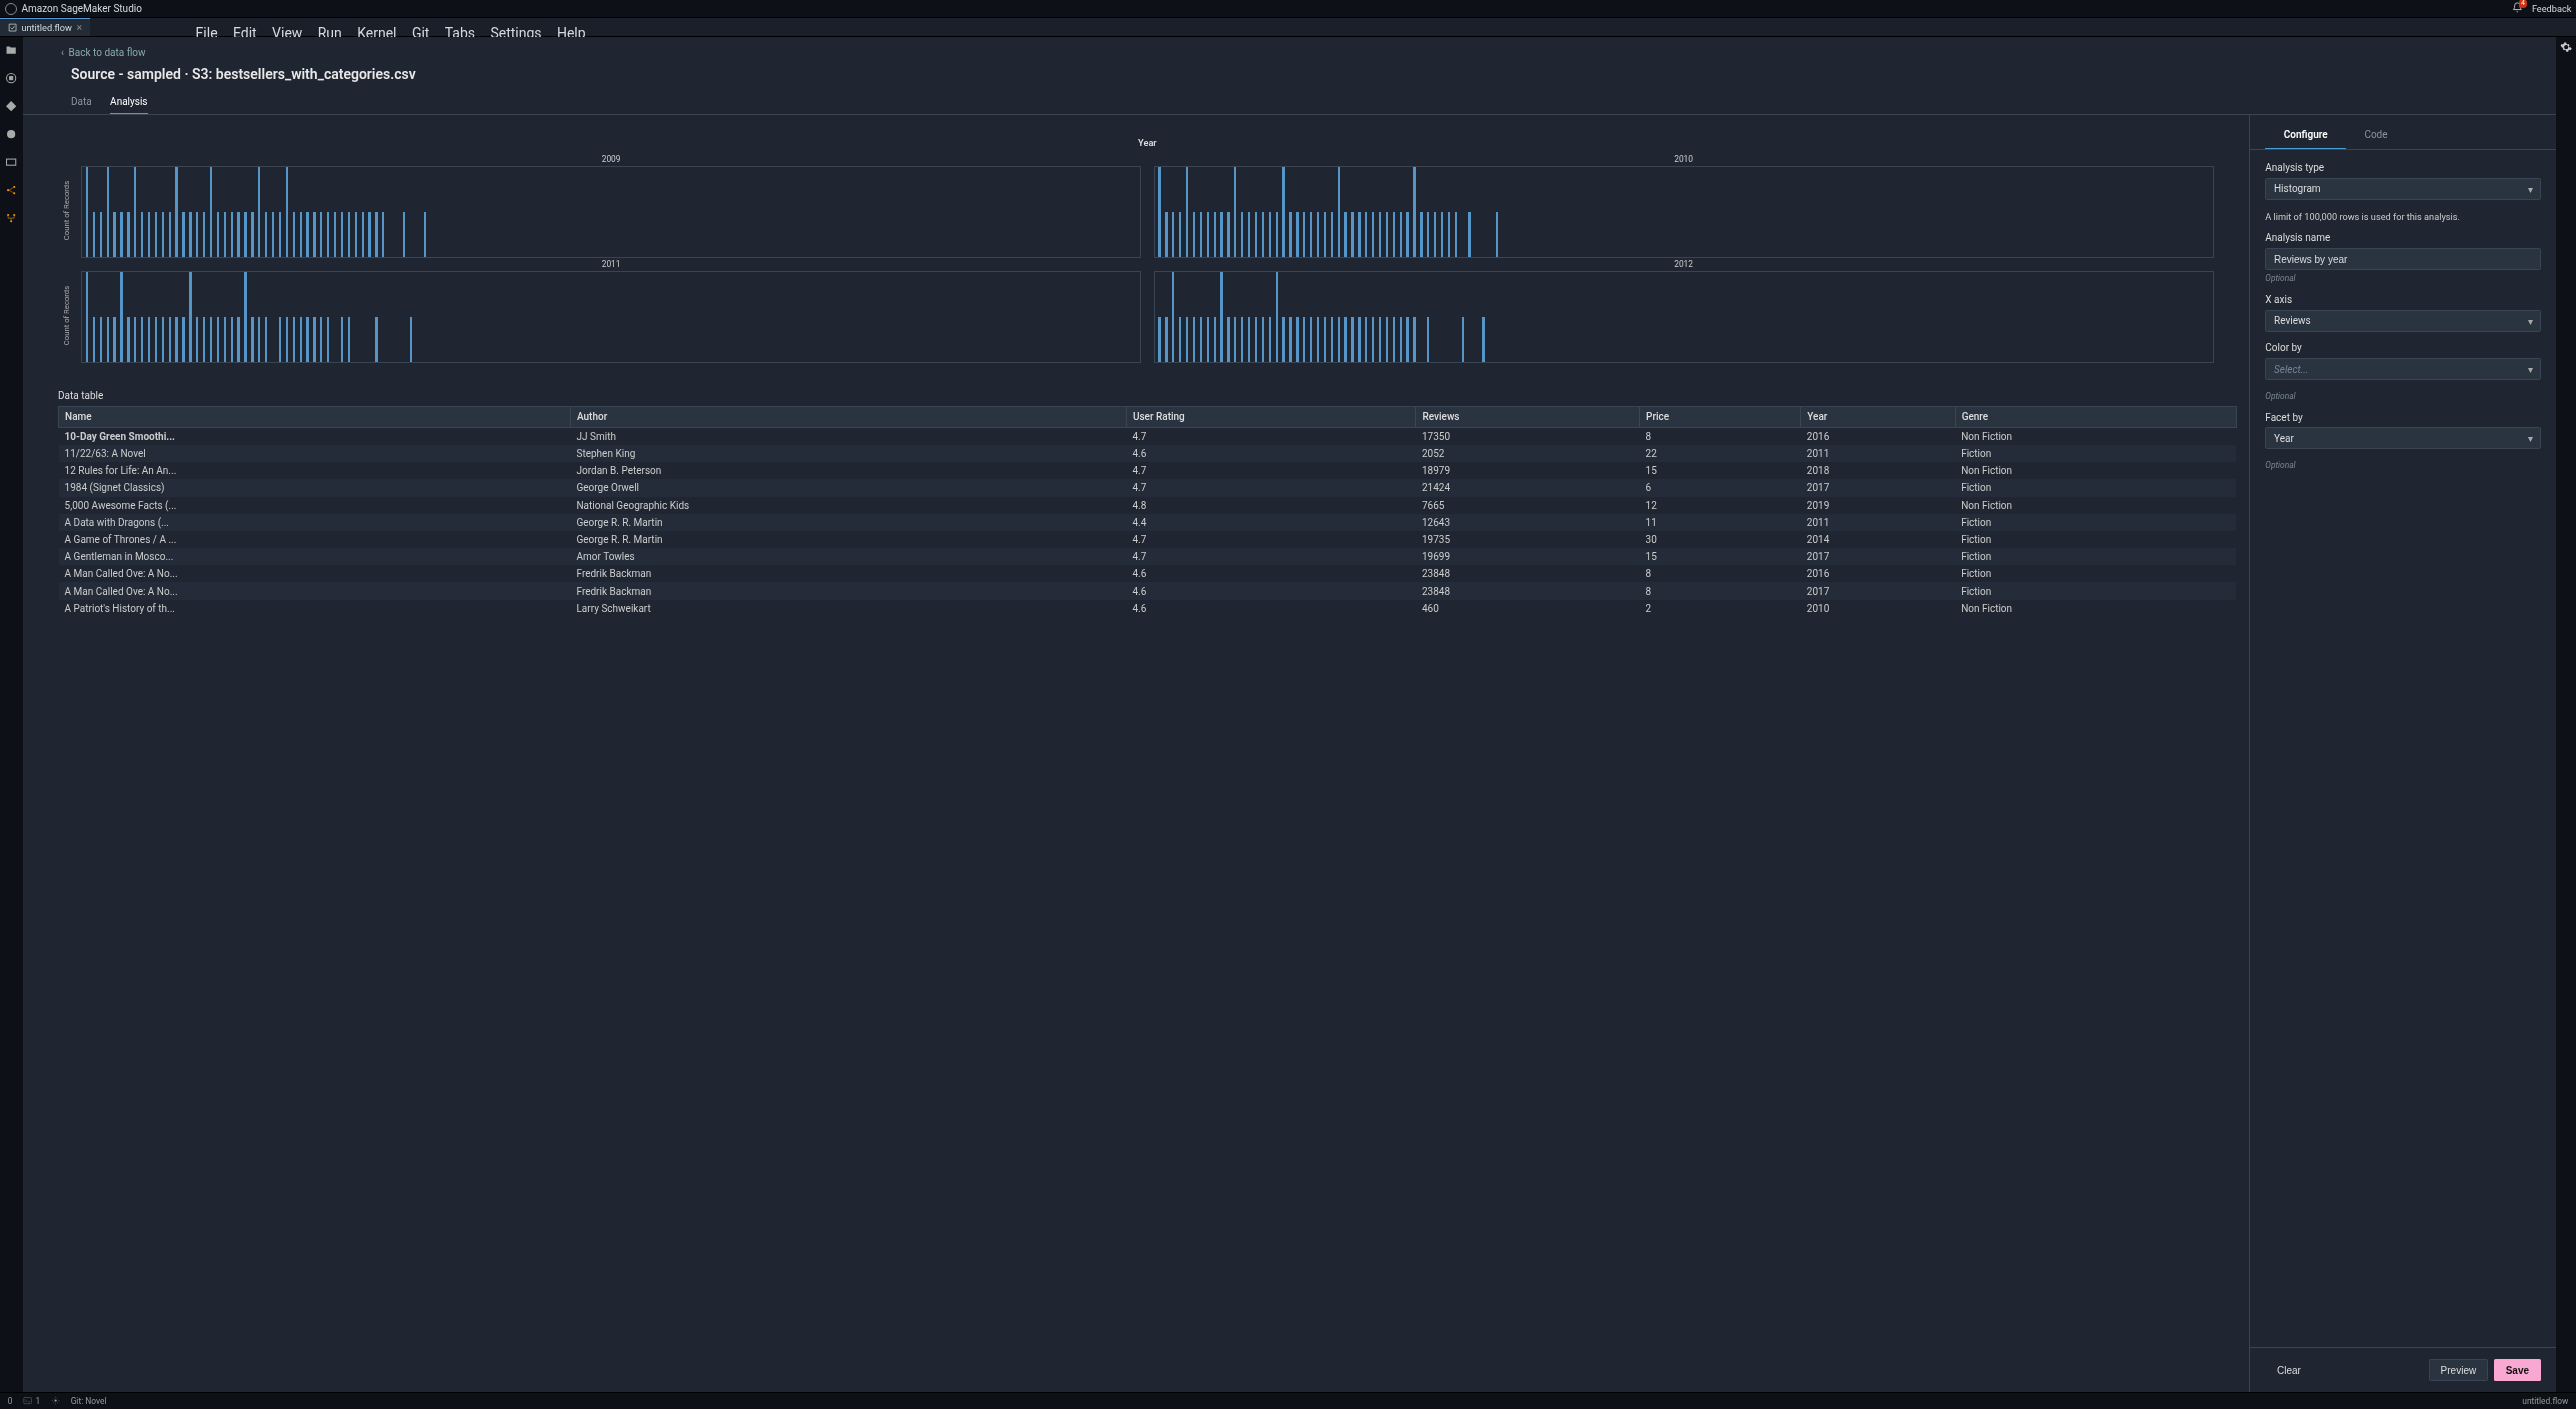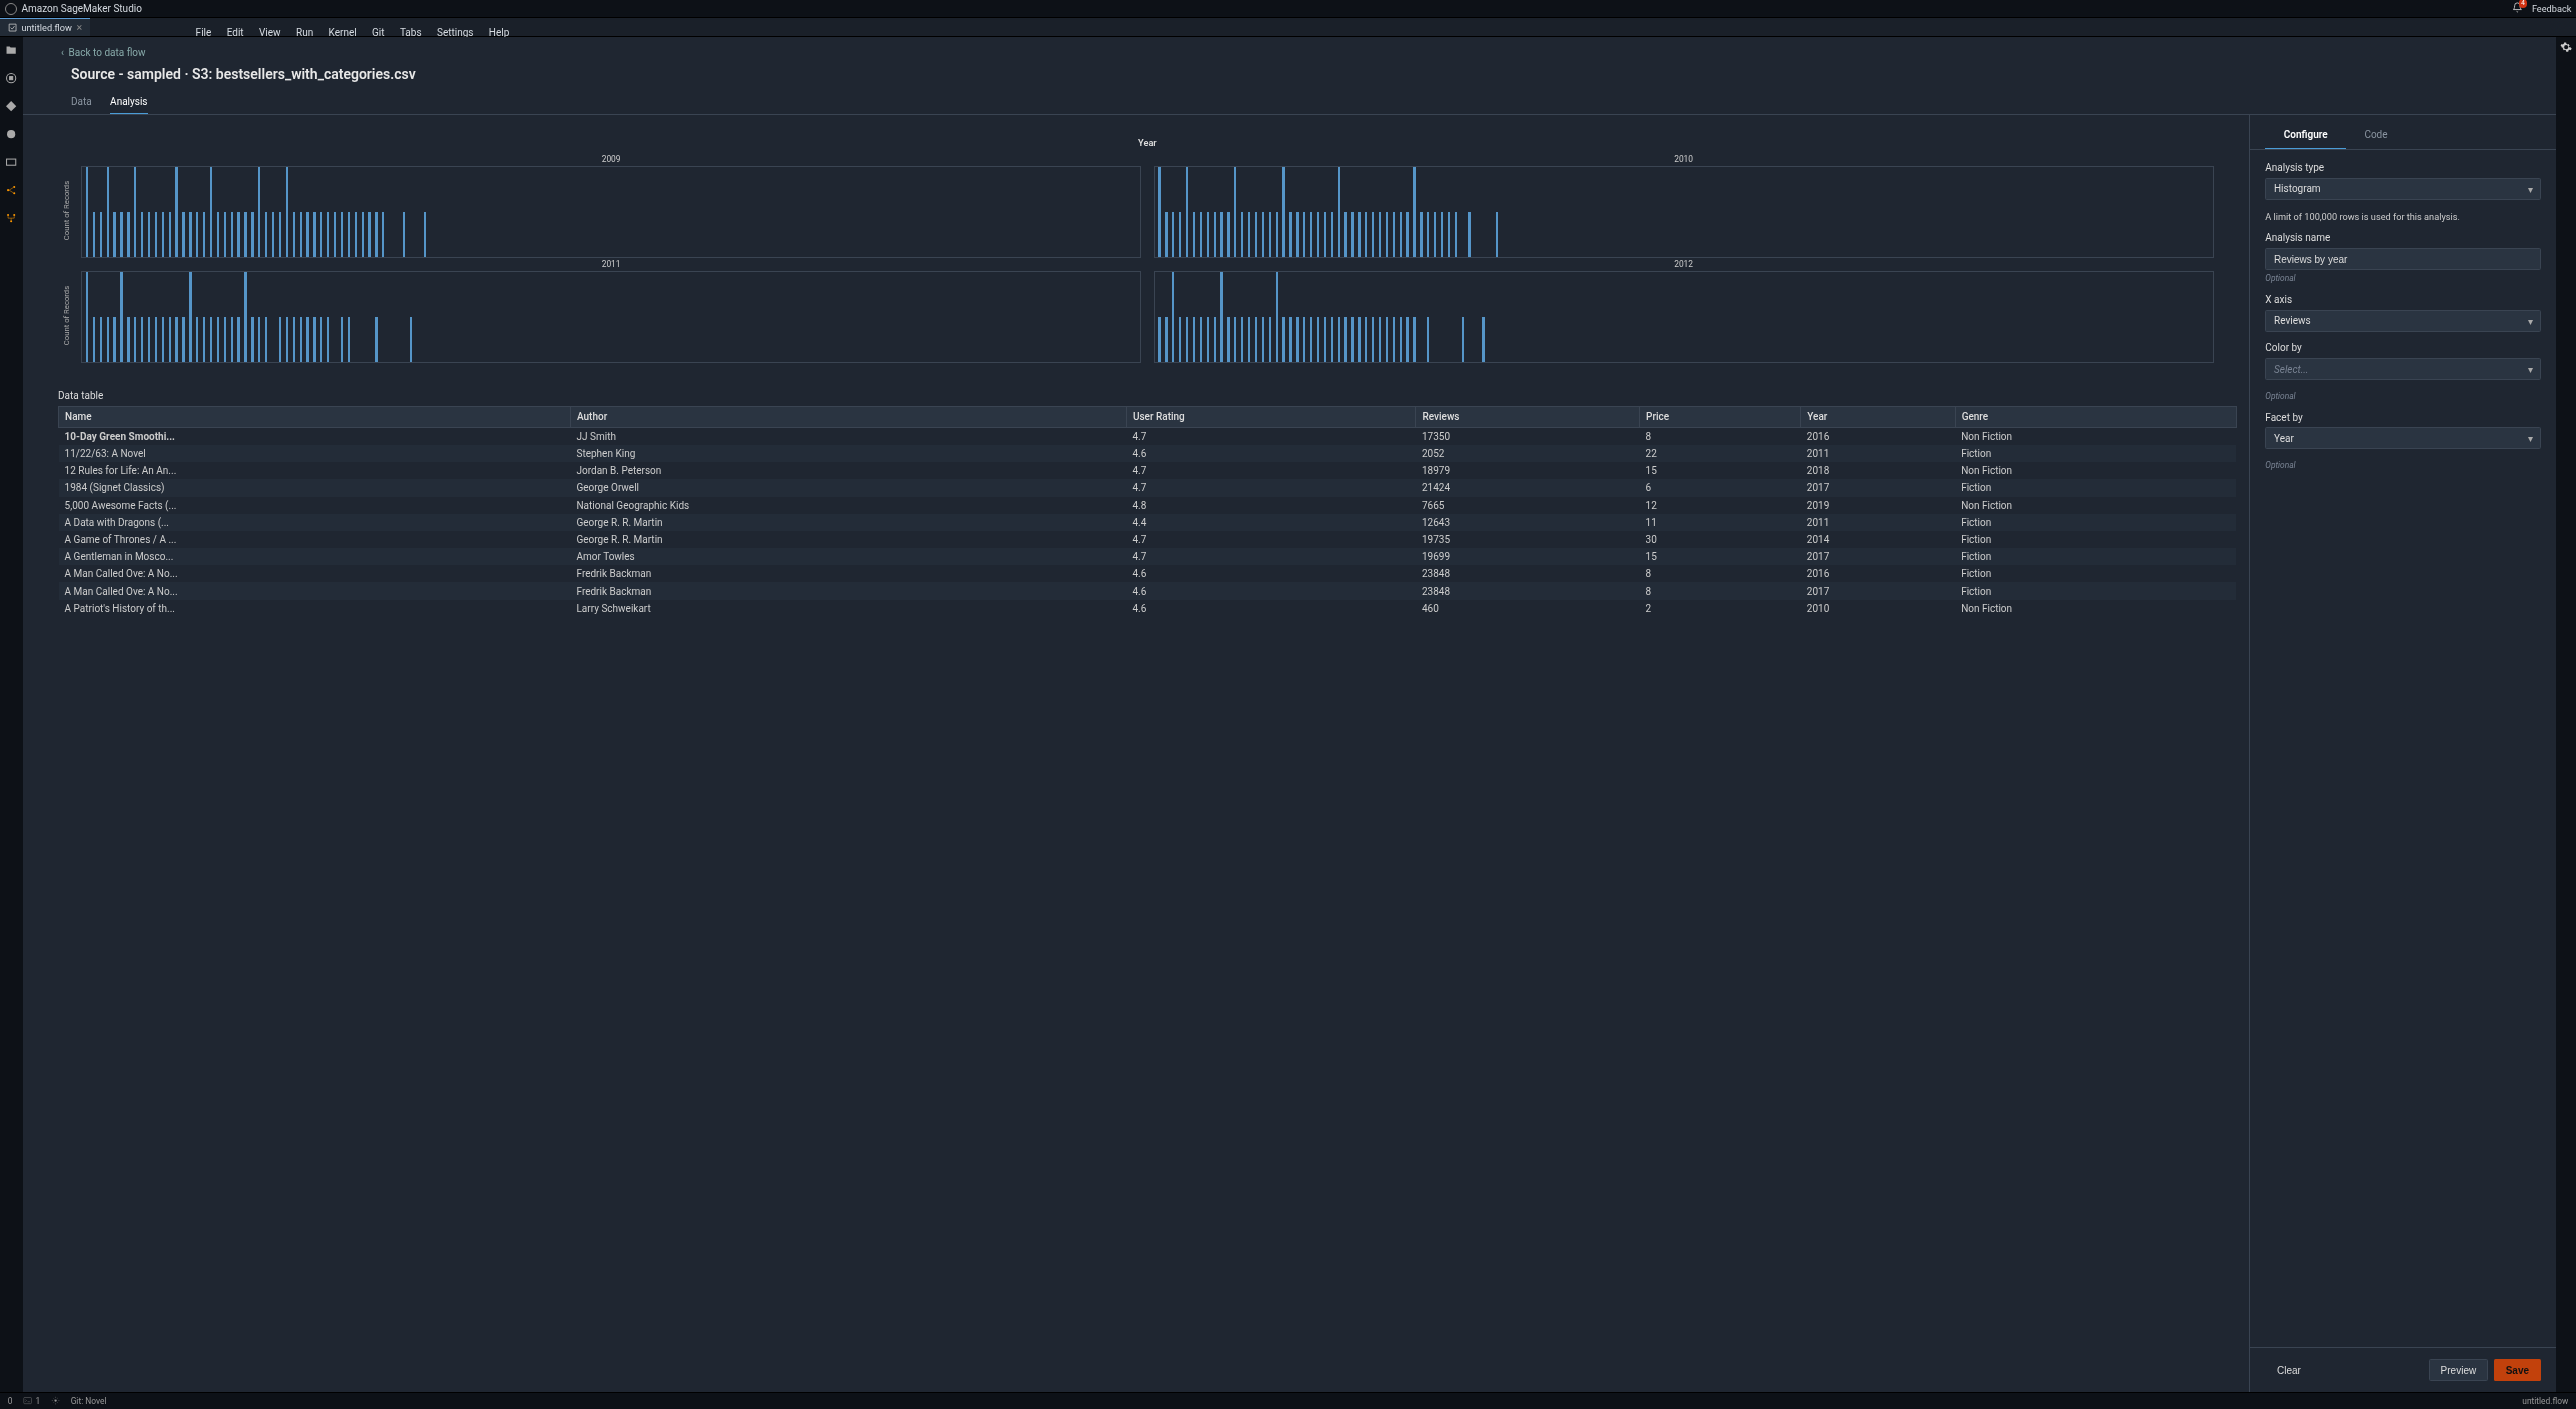--- a/index.html
+++ b/index.html
@@ -18,21 +18,21 @@
   background: #0d1117;
   border-bottom: 0.8px solid #000;
   padding: 0 4.6px;
 }
 .top-menu .logo {
   width: 12.3px; height: 12.3px; margin-right: 4.6px;
   border: 1.5px solid #888; border-radius: 50%;
   position: relative;
 }
 .top-menu .title { font-size: 10px; margin-right: 46px; }
-.top-menu .menu-item { padding: 0 7.7px; font-size: 10px; cursor: pointer; margin-top: 48px; }
+.top-menu .menu-item { padding: 0 7.7px; font-size: 14px; cursor: pointer; margin-top: 48px; }
 .top-menu .right { margin-left: auto; display: flex; align-items: center; gap: 9.2px; }
 .top-menu .notif { position: relative; }
 .top-menu .notif-badge {
   position: absolute; top: -3.1px; right: -4.6px;
   background: #d13212; color: #fff; font-size: 7px;
   border-radius: 6.1px; padding: 0 2.3px; line-height: 8.4px;
 }
 .top-menu .feedback { font-size: 9.2px; cursor: pointer; }
 
 .tab-bar {
@@ -168,21 +168,21 @@
 .form-note { font-size: 9.2px; color: #ccc; margin: 7.7px 0 10.7px 0; }
 .placeholder-txt { color: #7a8494; font-style: italic; }
 
 .config-footer {
   display: flex; justify-content: space-between; align-items: center;
   padding: 10.7px 15.3px; border-top: 0.8px solid #3a4452;
 }
 .btn { padding: 4.6px 10.7px; font-size: 10px; border-radius: 1.5px; cursor: pointer; border: 0.8px solid transparent; }
 .btn-link { background: none; color: #ddd; }
 .btn-secondary { background: #2a3441; color: #ddd; border-color: #3a4452; }
-.btn-primary { background: #c2410c; color: #111; font-weight: 600; }
+.btn-primary { background: #f9a8d4; color: #111; font-weight: 600; }
 .footer-right { display: flex; gap: 6.1px; }
 
 .status-bar {
   height: 17px; background: #0d1117; border-top: 0.8px solid #000;
   display: flex; align-items: center; padding: 0 7.7px;
   font-size: 8.4px; color: #999;
 }
 .status-bar .sb-item { margin-right: 10.7px; display: flex; align-items: center; gap: 3.1px; }
 .status-bar .sb-right { margin-left: auto; }
 

